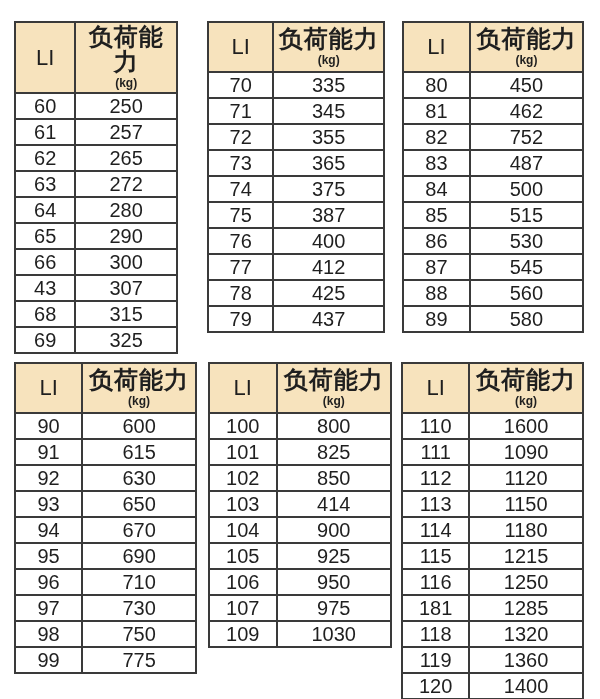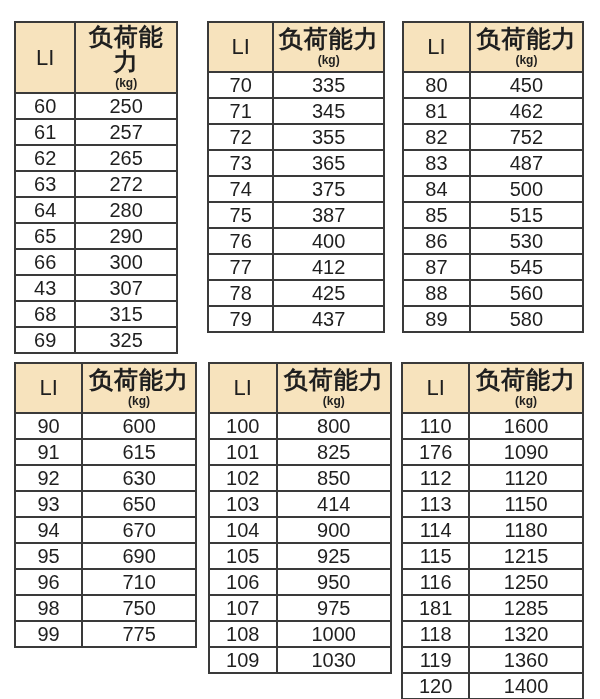--- a/index.html
+++ b/index.html
@@ -241,20 +241,24 @@
           </tr>
           <tr>
             <td>95</td>
             <td>690</td>
           </tr>
           <tr>
             <td>96</td>
             <td>710</td>
           </tr>
           <tr>
+            <td>97</td>
+            <td>730</td>
+          </tr>
+          <tr>
             <td>98</td>
             <td>750</td>
           </tr>
           <tr>
             <td>99</td>
             <td>775</td>
           </tr>
         </tbody>
     </table>
 
@@ -295,24 +299,20 @@
           </tr>
           <tr>
             <td>106</td>
             <td>950</td>
           </tr>
           <tr>
             <td>107</td>
             <td>975</td>
           </tr>
           <tr>
-            <td>108</td>
-            <td>1000</td>
-          </tr>
-          <tr>
             <td>109</td>
             <td>1030</td>
           </tr>
         </tbody>
     </table>
 
     <table class="li-table pos-2">
       <thead>
         <tr>
           <th class="li-col">LI</th>
@@ -321,21 +321,21 @@
             <span class="load-unit">(kg)</span>
           </th>
         </tr>
       </thead>
       <tbody>
           <tr>
             <td>110</td>
             <td>1600</td>
           </tr>
           <tr>
-            <td>176</td>
+            <td>111</td>
             <td>1090</td>
           </tr>
           <tr>
             <td>112</td>
             <td>1120</td>
           </tr>
           <tr>
             <td>113</td>
             <td>1150</td>
           </tr>

